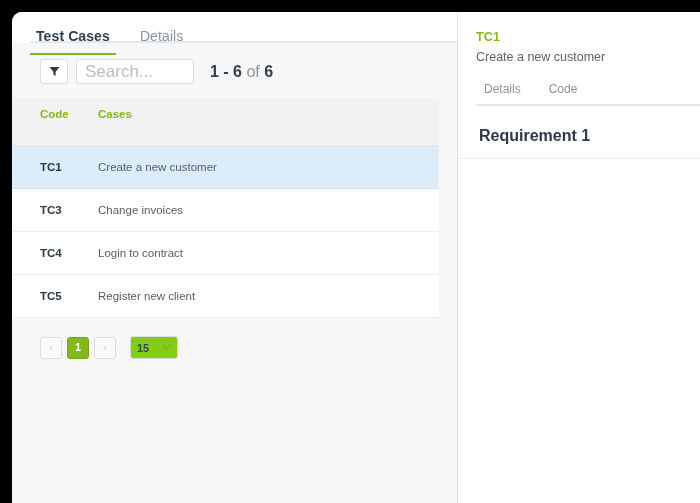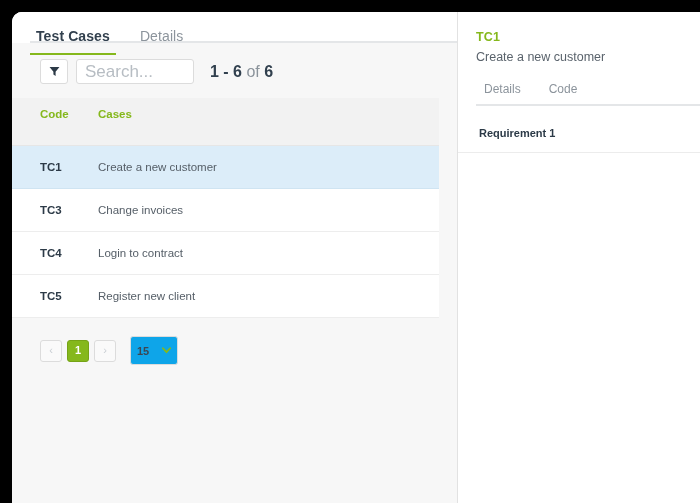--- a/index.html
+++ b/index.html
@@ -184,24 +184,24 @@
   .pg-btn.current {
     background: #85b81c;
     border-color: #75a316;
     color: #ffffff;
     font-size: 11px;
     font-weight: bold;
   }
   .pg-btn span { font-size: 11px; line-height: 1; }
   .pg-select {
     margin-left: 9px;
-    height: 29px;
+    height: 23px;
     min-width: 48px;
     border: 1px solid #dcdcdc;
-    background: #0ea5e9;
+    background: #84cc16;
     border-radius: 3px;
     display: flex;
     align-items: center;
     justify-content: space-between;
     padding: 0 6px;
     cursor: pointer;
     box-sizing: border-box;
   }
   .pg-select .val { font-size: 11px; color: #3c4753; font-weight: bold; }
   .pg-select .chev { margin-left: 10px; line-height: 0; }
@@ -259,21 +259,21 @@
     content: "";
     position: absolute;
     left: 0; right: 0; bottom: 0;
     height: 2px;
     background: #85b81c;
     z-index: 2;
   }
 
   .req-list { margin-top: 8px; }
   .req-item {
-    font-size: 11px;
+    font-size: 16px;
     font-weight: bold;
     color: #2c3a47;
     padding: 13px 26px 13px 21px;
     border-bottom: 1px solid #ececec;
     cursor: pointer;
   }
   .req-item:last-child { }
 
   svg { display: block; }
 </style>

